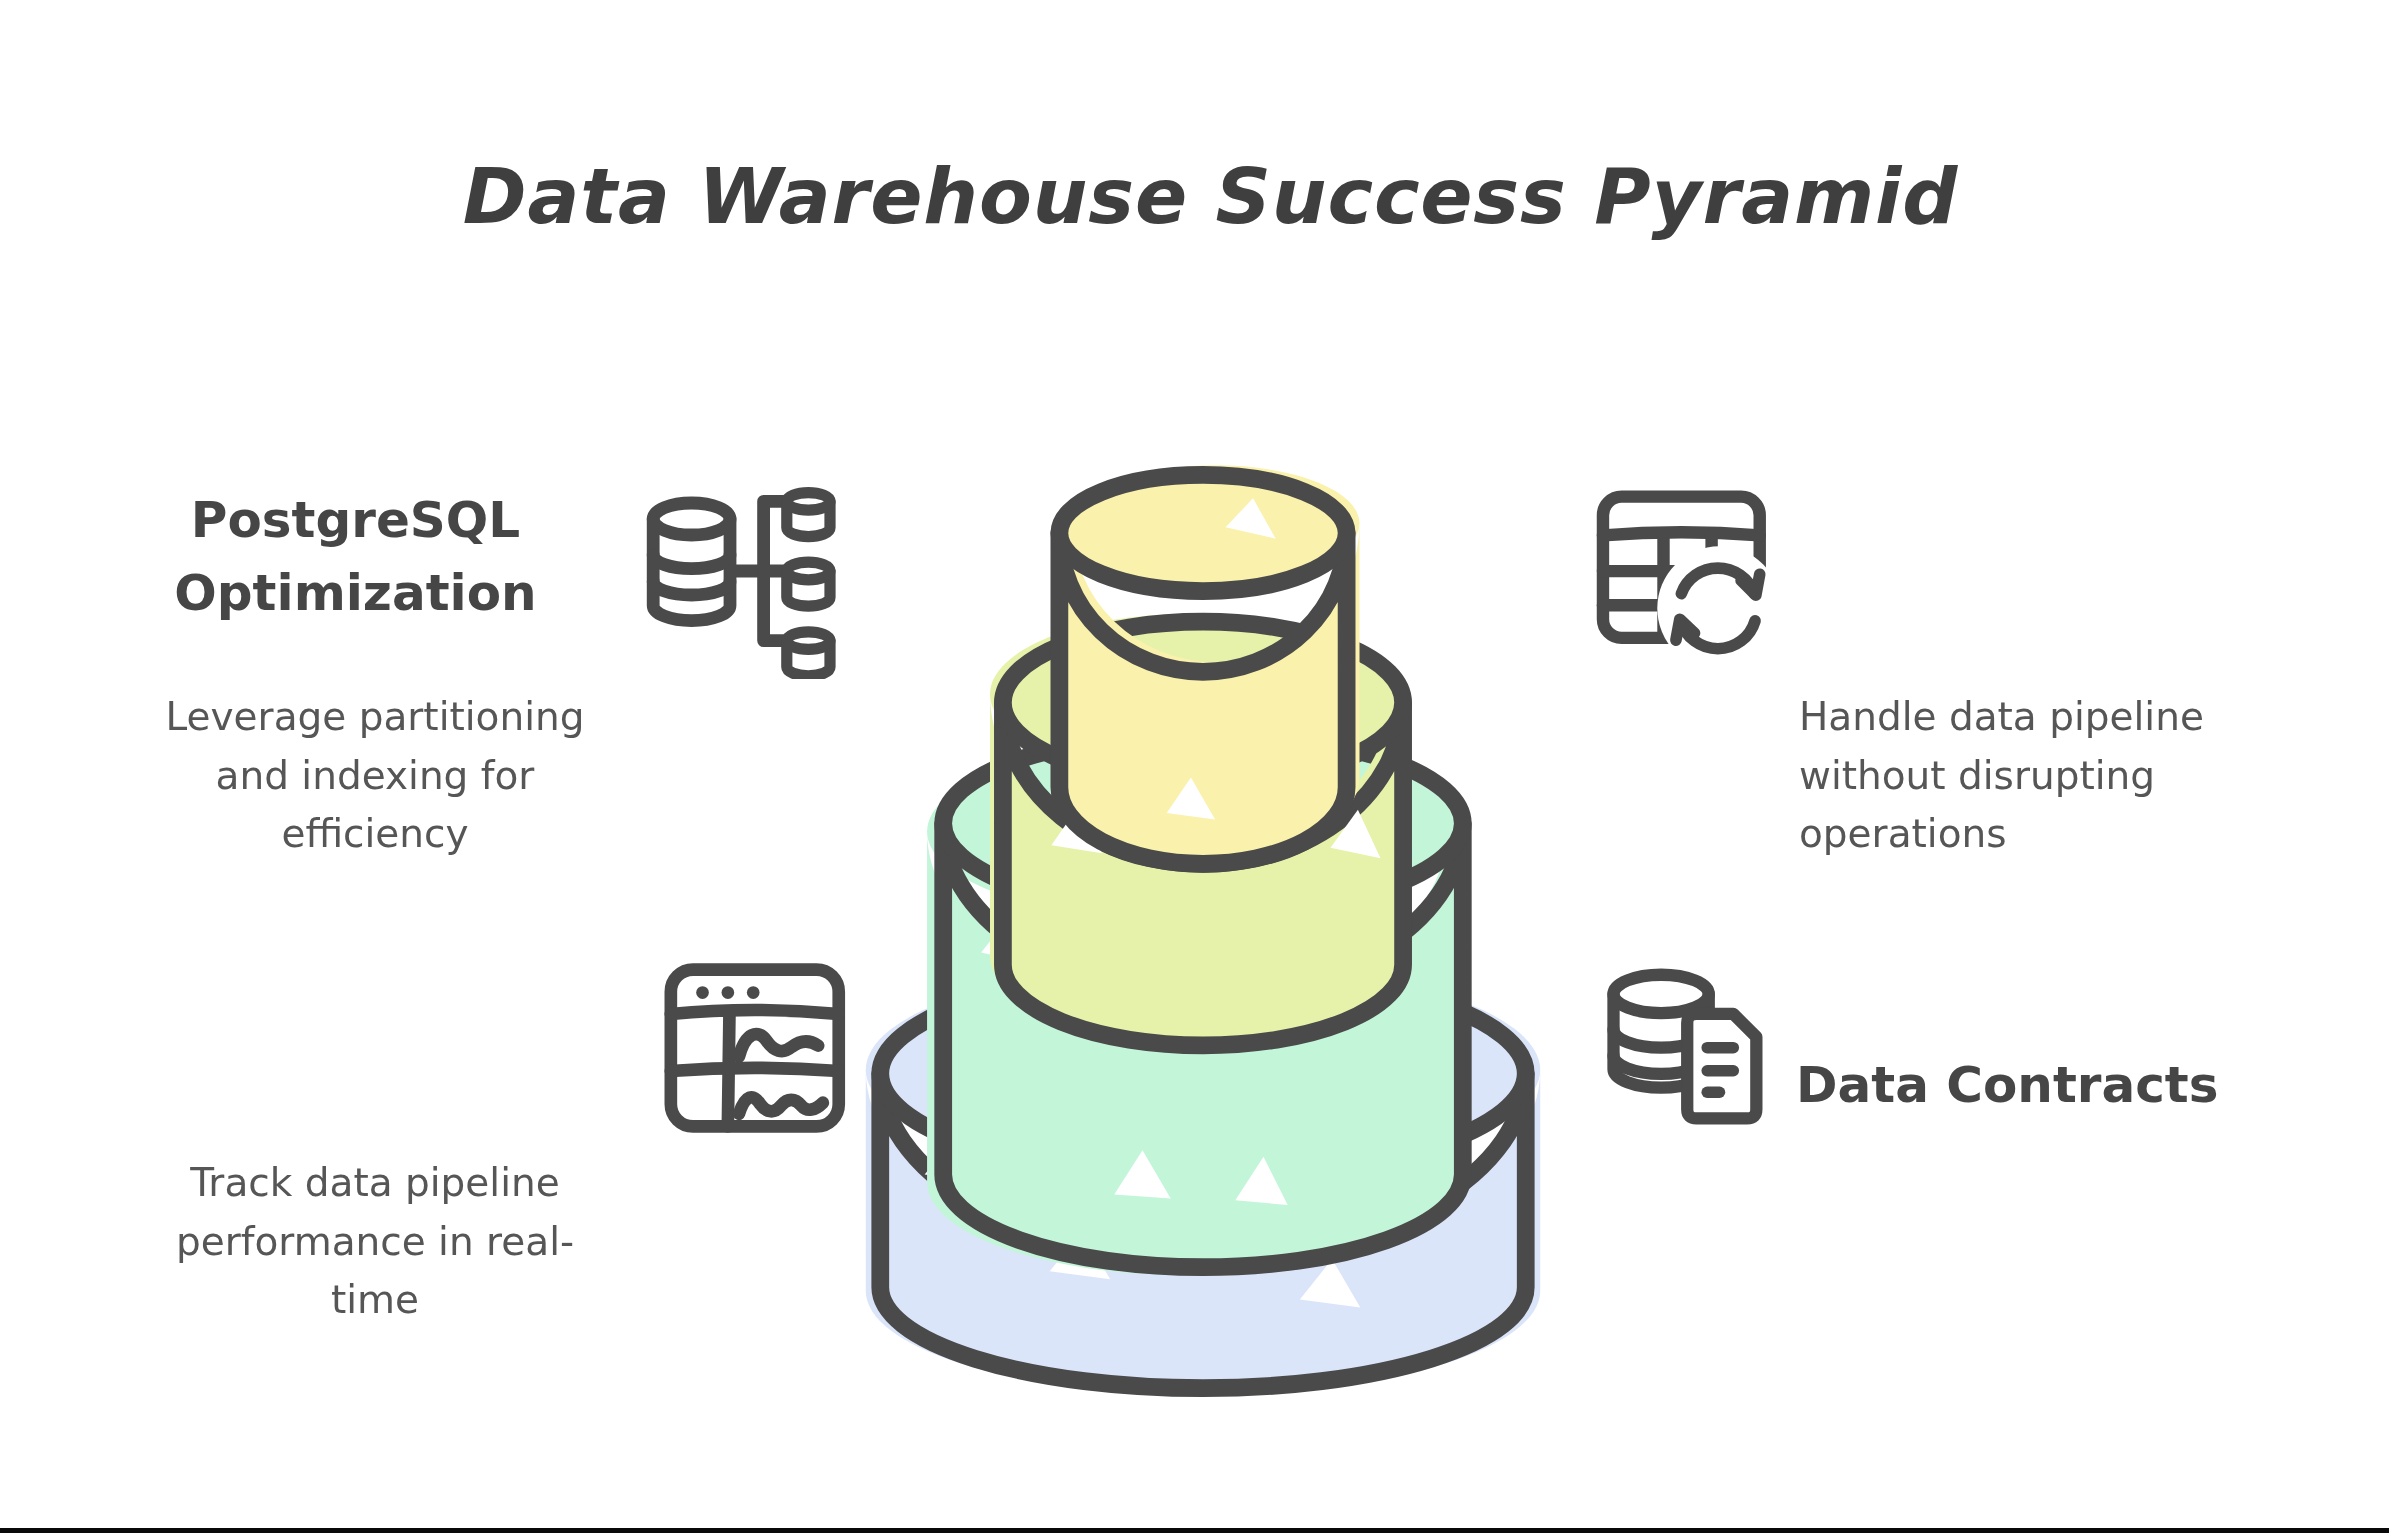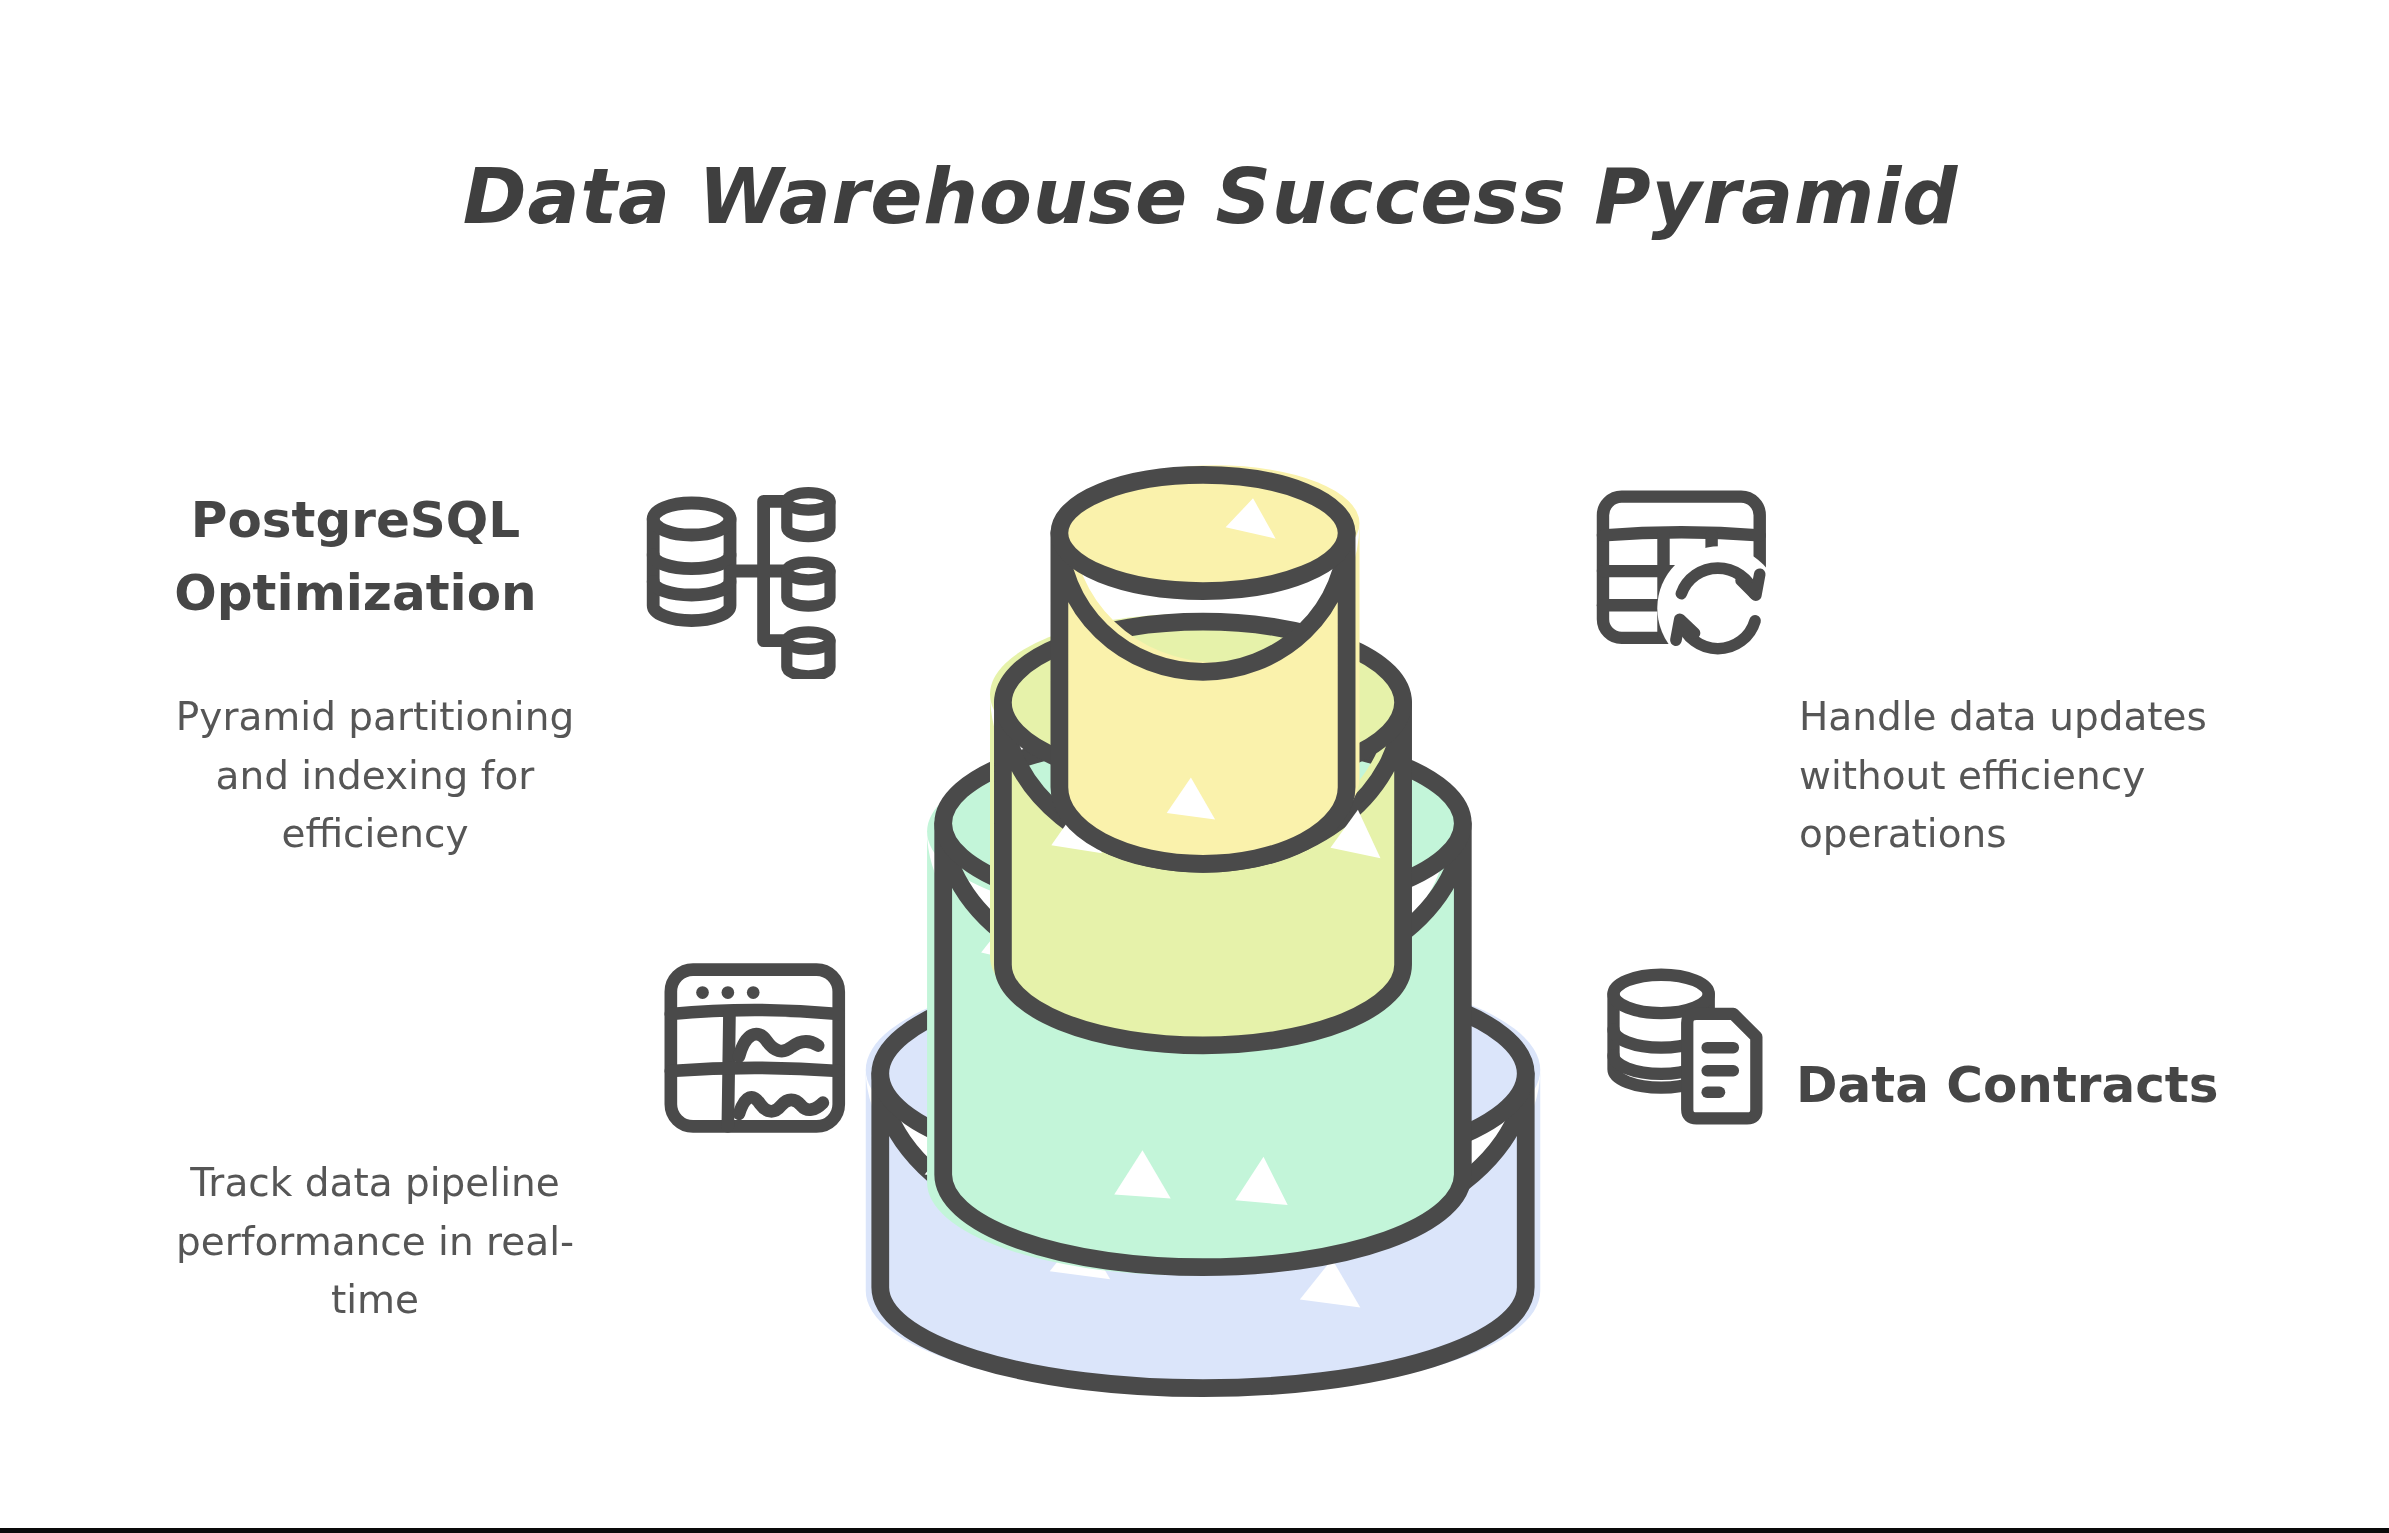--- a/index.html
+++ b/index.html
@@ -103,21 +103,21 @@
     <g class="ink" stroke-width="14">
       <path d="M181 33 V66 A27 11 0 0 0 235 66 V33"></path>
       <ellipse cx="208" cy="33" rx="27" ry="11"></ellipse>
       <path d="M181 120 V153 A27 11 0 0 0 235 153 V120"></path>
       <ellipse cx="208" cy="120" rx="27" ry="11"></ellipse>
       <path d="M181 207 V240 A27 11 0 0 0 235 240 V207"></path>
       <ellipse cx="208" cy="207" rx="27" ry="11"></ellipse>
     </g>
   </svg>
 
-  <div class="desc align-right" style="left:137px;top:688px;width:476px;">Pyramid partitioning and indexing for efficiency</div>
+  <div class="desc align-right" style="left:137px;top:688px;width:476px;">Leverage partitioning and indexing for efficiency</div>
 
 
   <svg class="icon" style="left:655px;top:949px;" width="198" height="198" viewBox="0 0 250 250">
     <g class="ink" stroke-width="16">
       <rect x="20" y="26" width="212" height="198" rx="28"></rect>
       <path d="M20 82 Q126 72 232 82"></path>
       <path d="M94 82 L92 224"></path>
       <path d="M20 154 Q126 146 232 154"></path>
       <path d="M106 136 C114 106 130 100 141 116 C150 129 161 133 172 124 C181 117 193 113 206 122"></path>
       <path d="M106 208 C114 184 124 182 133 196 C141 207 151 208 159 198 C167 188 177 188 185 198 C192 206 202 204 212 194"></path>
@@ -143,21 +143,21 @@
     <circle class="knockout" cx="168" cy="168" r="80"></circle>
     <g class="ink" stroke-width="15">
       <path d="M119 149 A50 50 0 0 1 213 149"></path>
       <path d="M196 132 L215 151 L220 124"></path>
       <path d="M214 184 A50 50 0 0 1 118 184"></path>
       <path d="M136 200 L117 182 L112 209"></path>
     </g>
   </svg>
 
 
-  <div class="desc align-left" style="left:1799px;top:688px;width:517px;">Handle data updates without efficiency operations</div>
+  <div class="desc align-left" style="left:1799px;top:688px;width:517px;">Handle data pipeline without disrupting operations</div>
 
   <svg class="icon" style="left:1592px;top:954px;" width="192" height="192" viewBox="0 0 250 250">
     <g class="ink" stroke-width="16">
       <path d="M28 52 L28 150 A62 24 0 0 0 152 150 L152 52"></path>
       <ellipse cx="90" cy="52" rx="62" ry="25"></ellipse>
       <path d="M28 98 A62 24 0 0 0 152 98"></path>
       <path d="M28 132 A62 24 0 0 0 152 132"></path>
     </g>
     <path class="paper" stroke-width="16" d="M124 90 Q124 78 136 78 L184 78 L214 108 L214 202 Q214 214 202 214 L136 214 Q124 214 124 202 Z"></path>
     <g class="ink" stroke-width="15">

